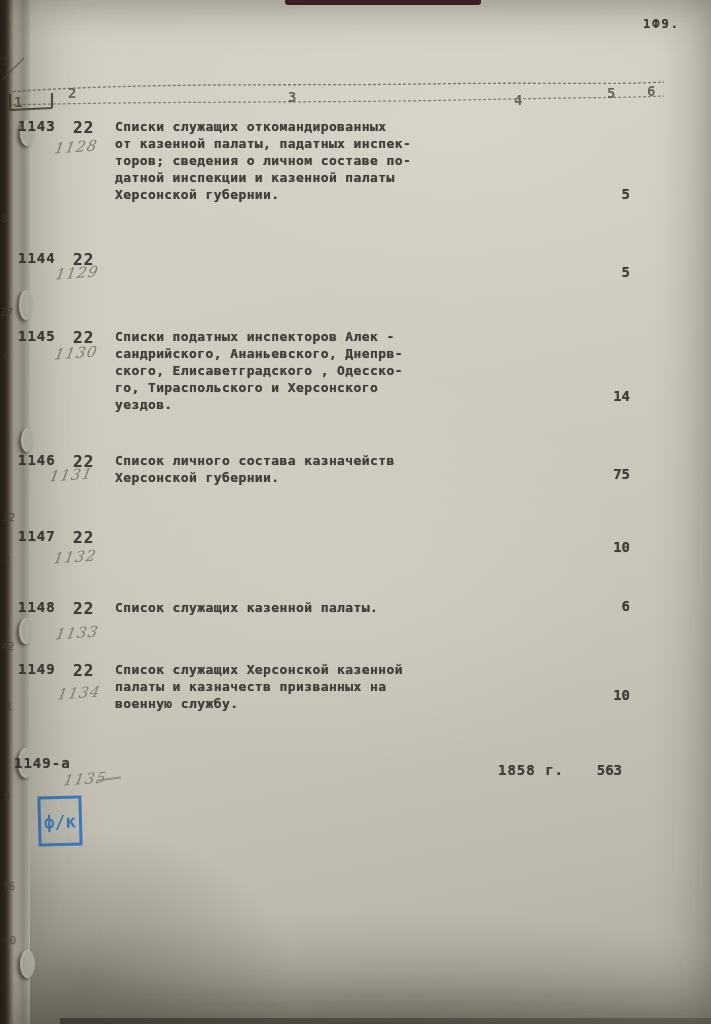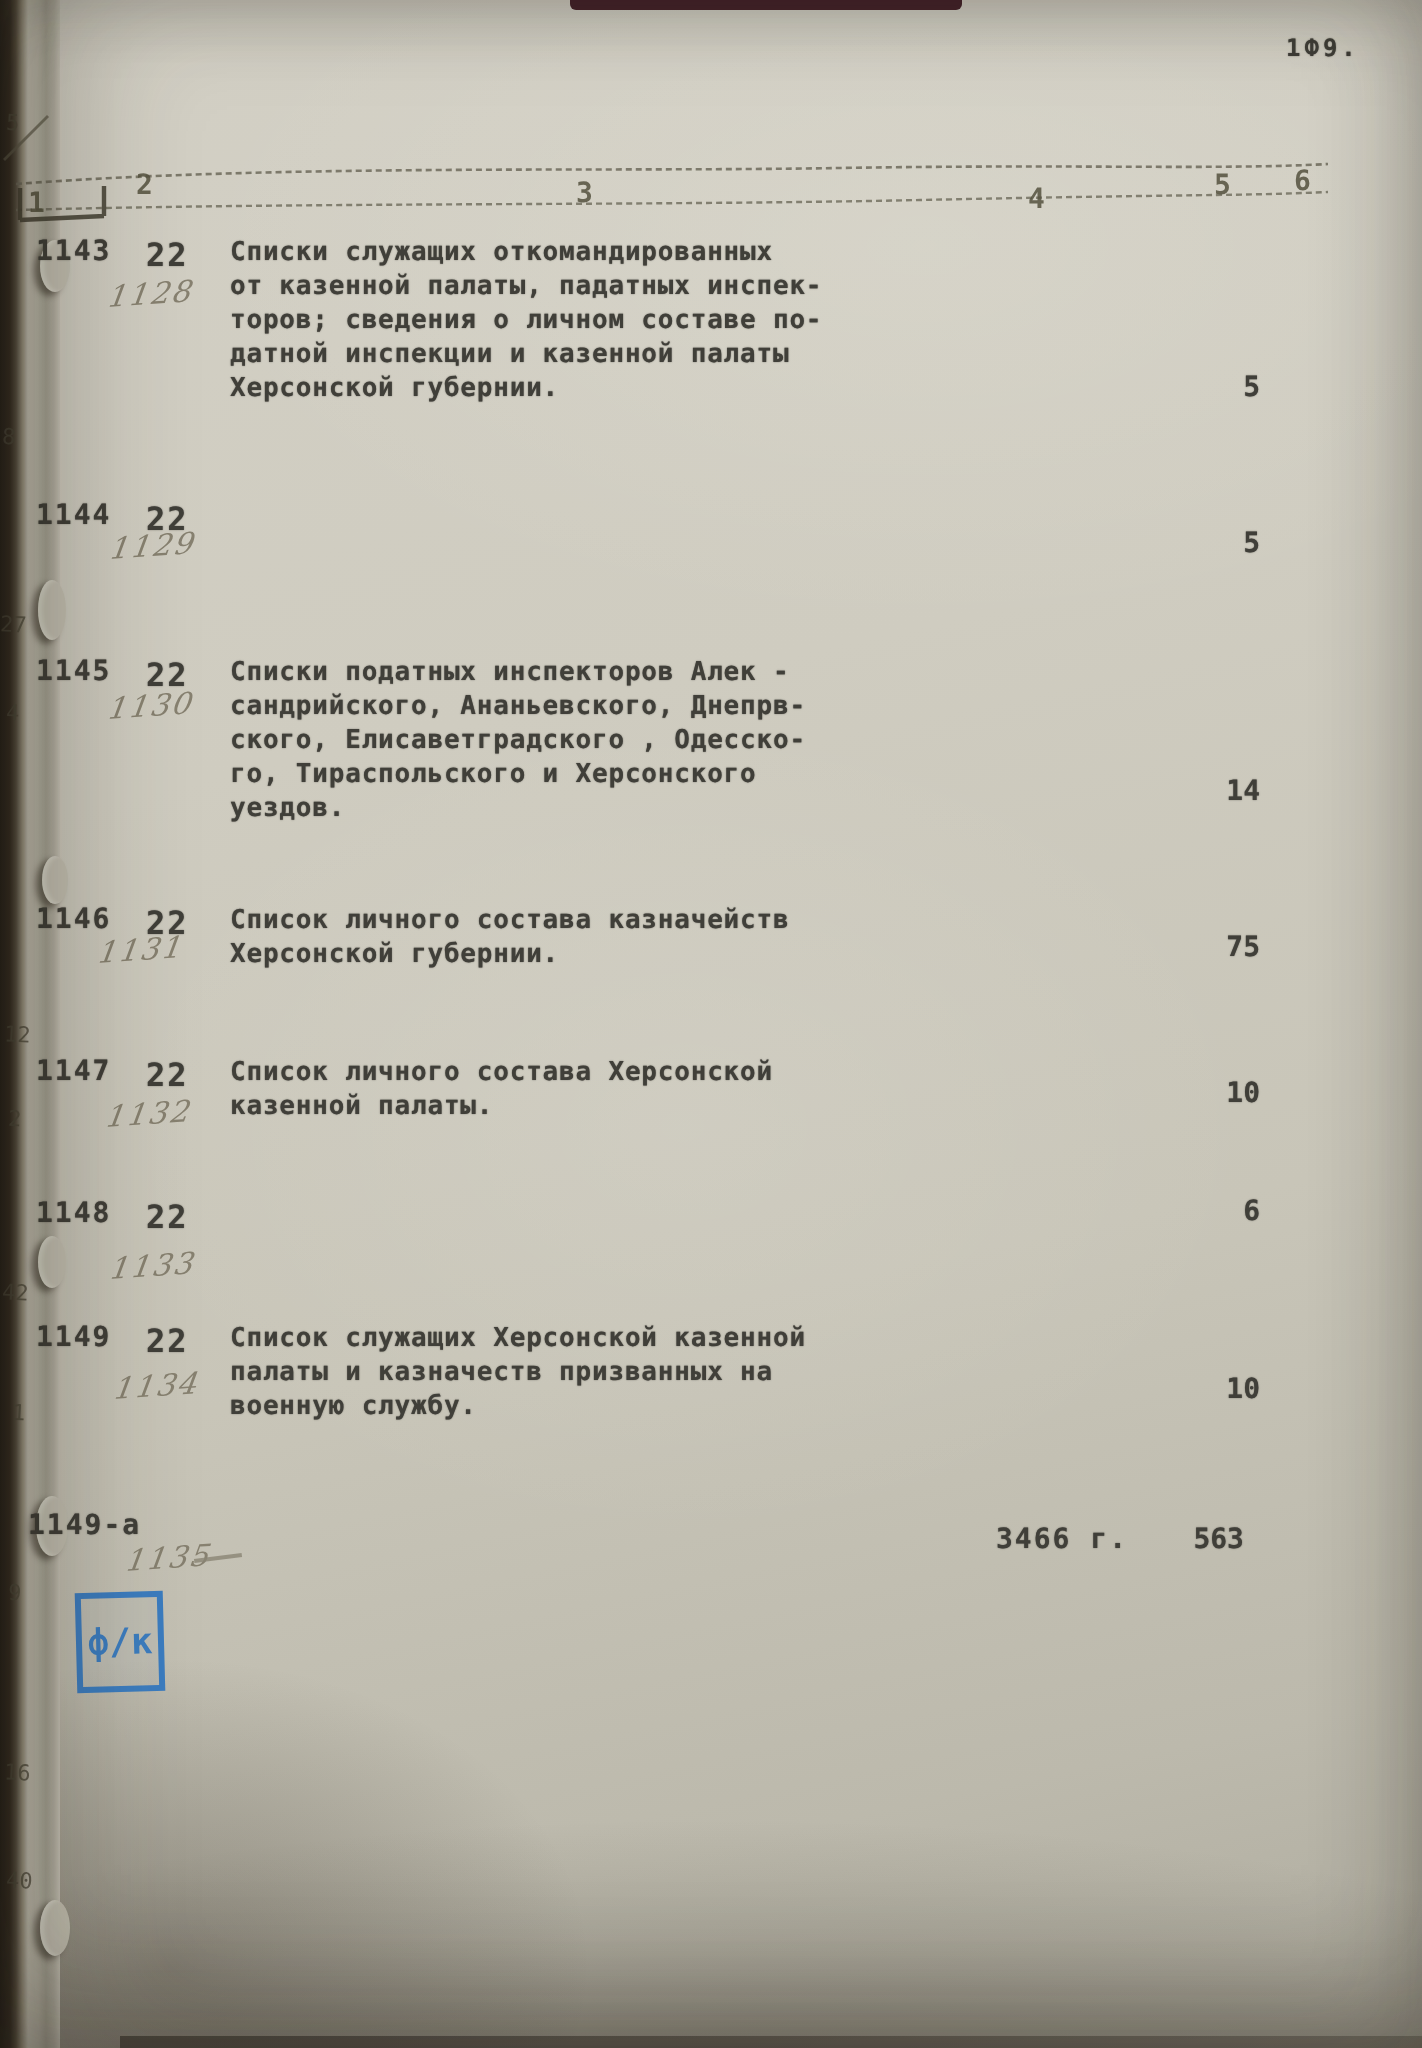--- a/index.html
+++ b/index.html
@@ -133,46 +133,45 @@
     <span class="hand" style="left:50px;top:466px;">1131</span>
     <div class="typed desc" style="top:452px;">Список личного состава казначейств
 Херсонской губернии.</div>
     <span class="typed pages" style="left:580px;top:466px;">75</span>
   </div>
 
   <div class="entry">
     <span class="typed num" style="left:18px;top:528px;">1147</span>
     <span class="typed col2" style="top:528px;">22</span>
     <span class="hand" style="left:54px;top:548px;">1132</span>
-    <div class="typed desc" style="top:528px;">Список личного состава Херсонской
-казенной палаты.</div>
     <span class="typed pages" style="left:580px;top:539px;">10</span>
   </div>
 
   <div class="entry">
     <span class="typed num" style="left:18px;top:599px;">1148</span>
     <span class="typed col2" style="top:599px;">22</span>
     <span class="hand" style="left:56px;top:624px;">1133</span>
+    <div class="typed desc" style="top:599px;">Список служащих казенной палаты.</div>
     <span class="typed pages" style="left:580px;top:598px;">6</span>
   </div>
 
   <div class="entry">
     <span class="typed num" style="left:18px;top:661px;">1149</span>
     <span class="typed col2" style="top:661px;">22</span>
     <span class="hand" style="left:58px;top:684px;">1134</span>
     <div class="typed desc" style="top:661px;">Список служащих Херсонской казенной
 палаты и казначеств призванных на
 военную службу.</div>
     <span class="typed pages" style="left:580px;top:687px;">10</span>
   </div>
 
   <div class="entry">
     <span class="typed num" style="left:14px;top:755px;">1149-а</span>
     <span class="hand" style="left:64px;top:770px;">1135</span>
-    <span class="typed date" style="left:498px;top:762px;">3466 г.</span>
+    <span class="typed date" style="left:498px;top:762px;">1858 г.</span>
     <span class="typed pages" style="left:572px;top:762px;">563</span>
   </div>
   <div class="hand-dash"></div>
 
   <div id="stamp">
     <span>ф/к</span>
   </div>
 
   <div id="vignette"></div>
 </div>

